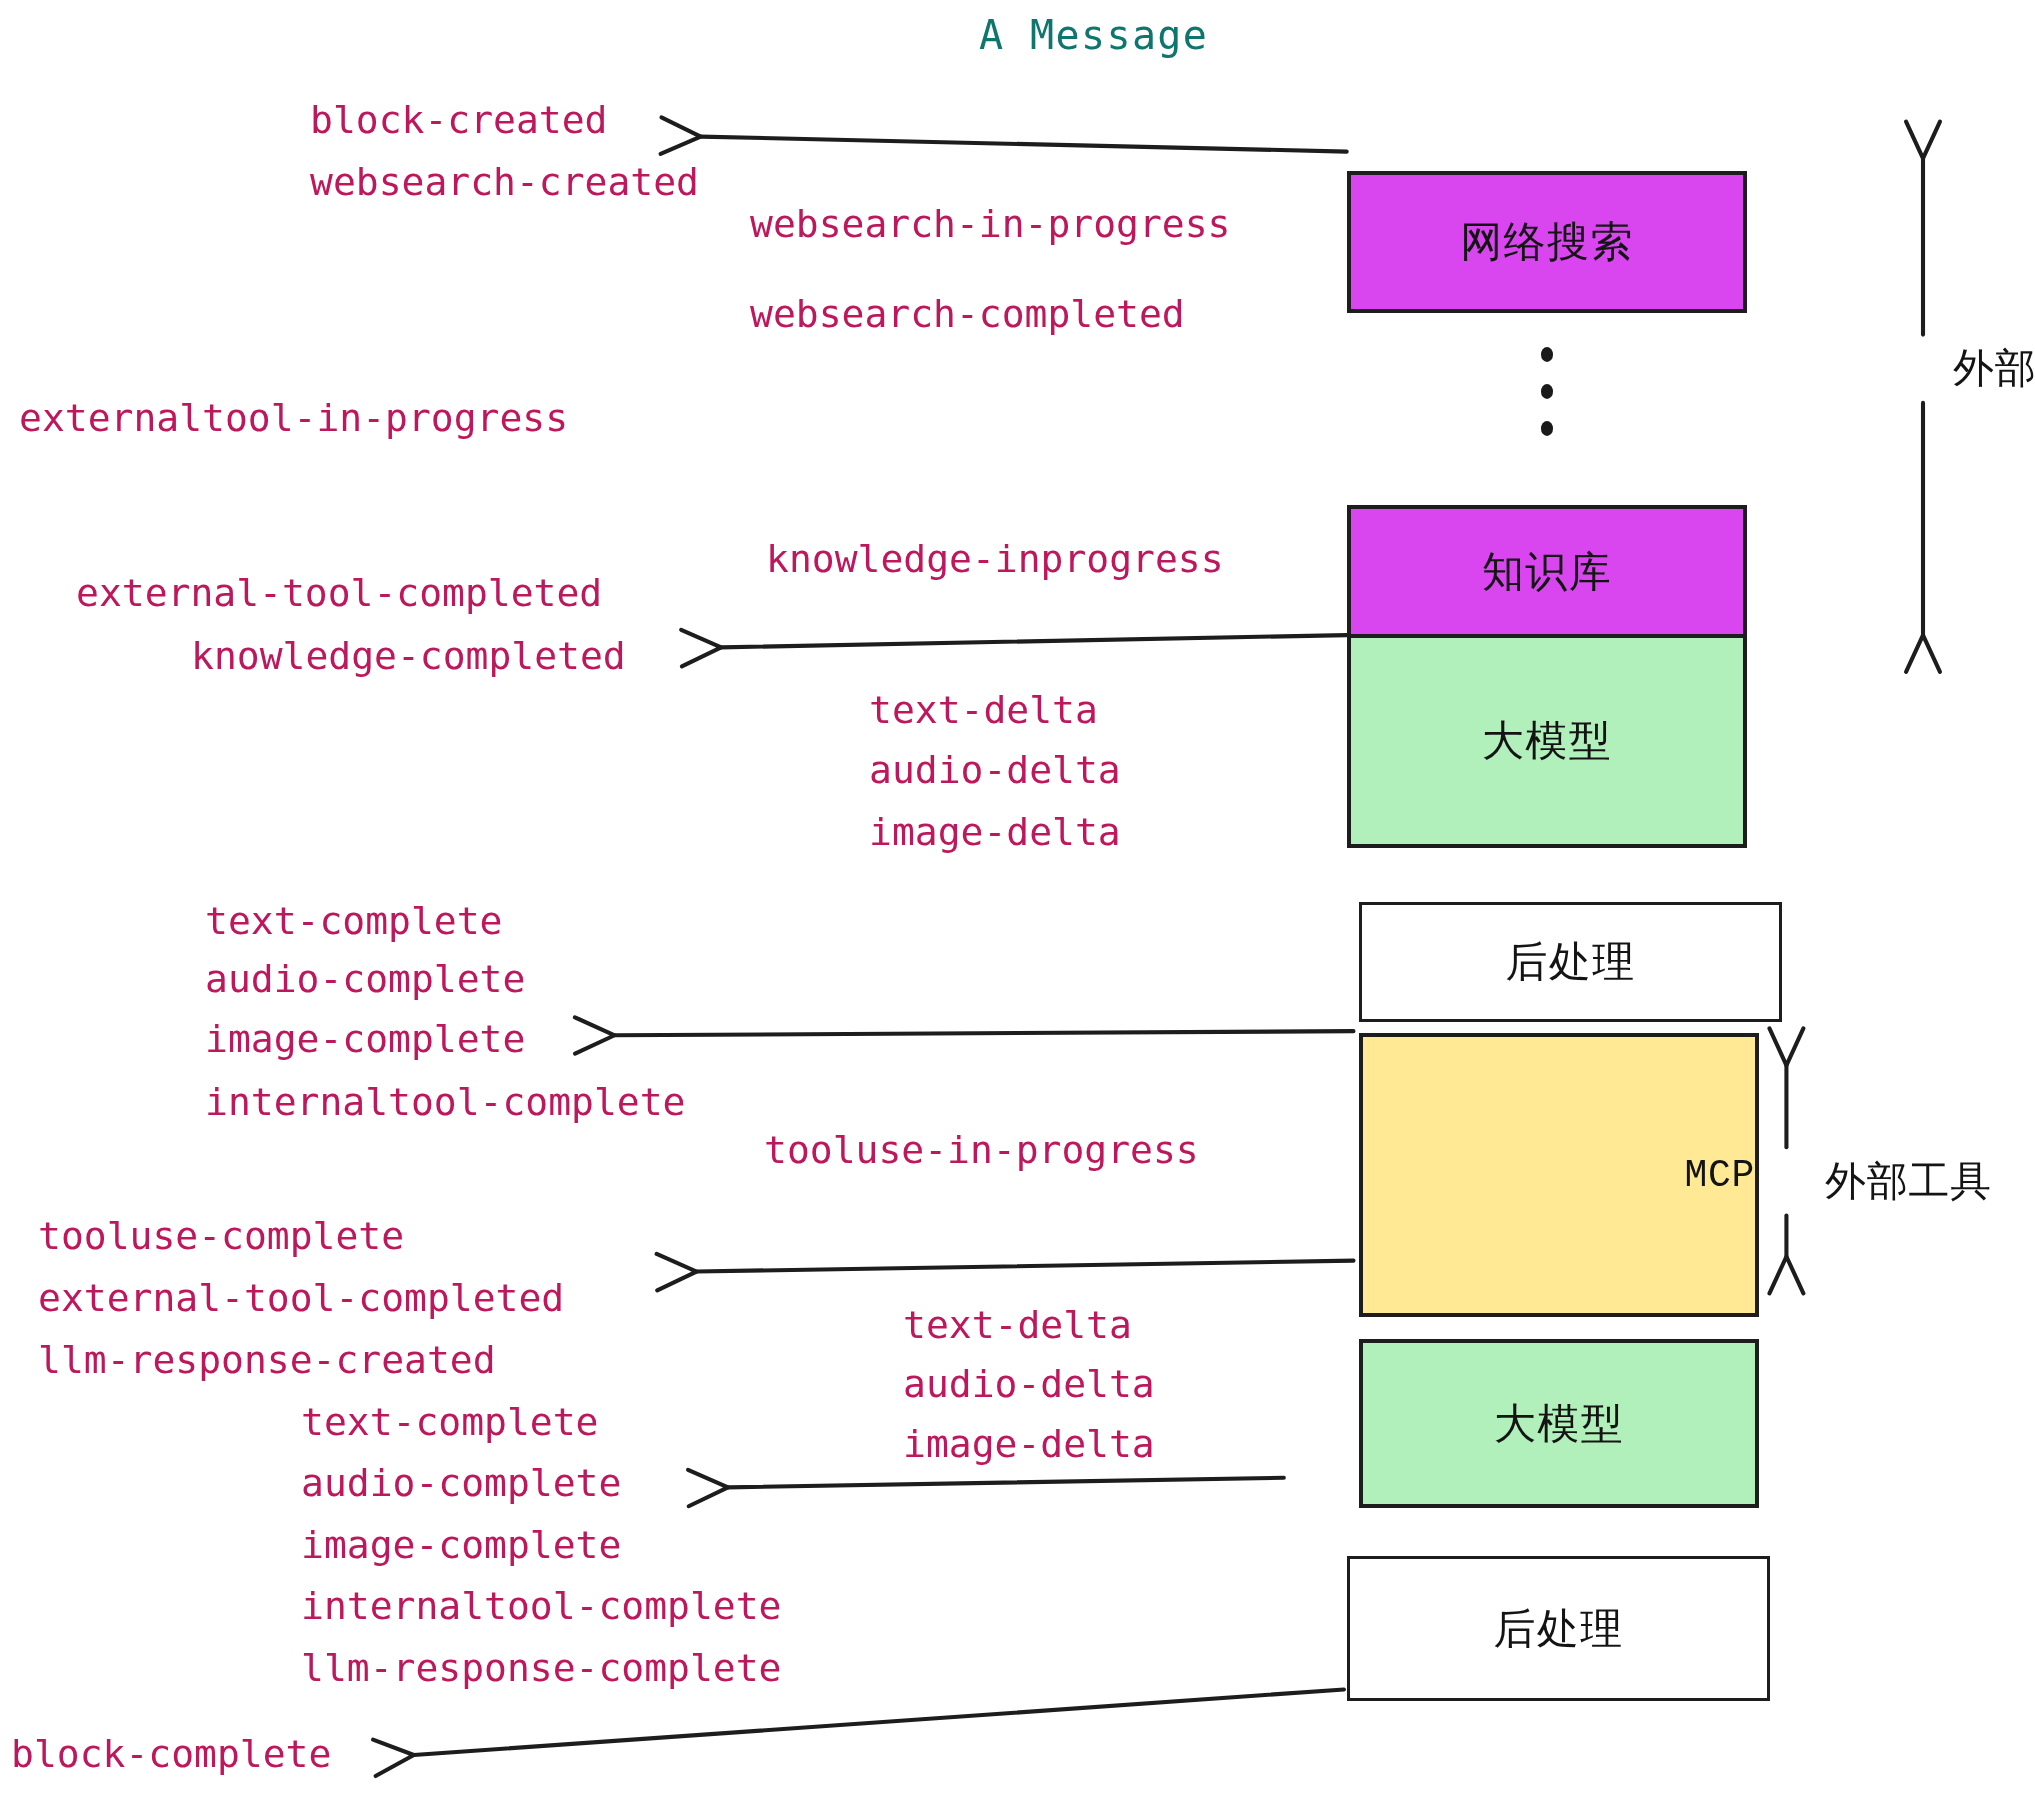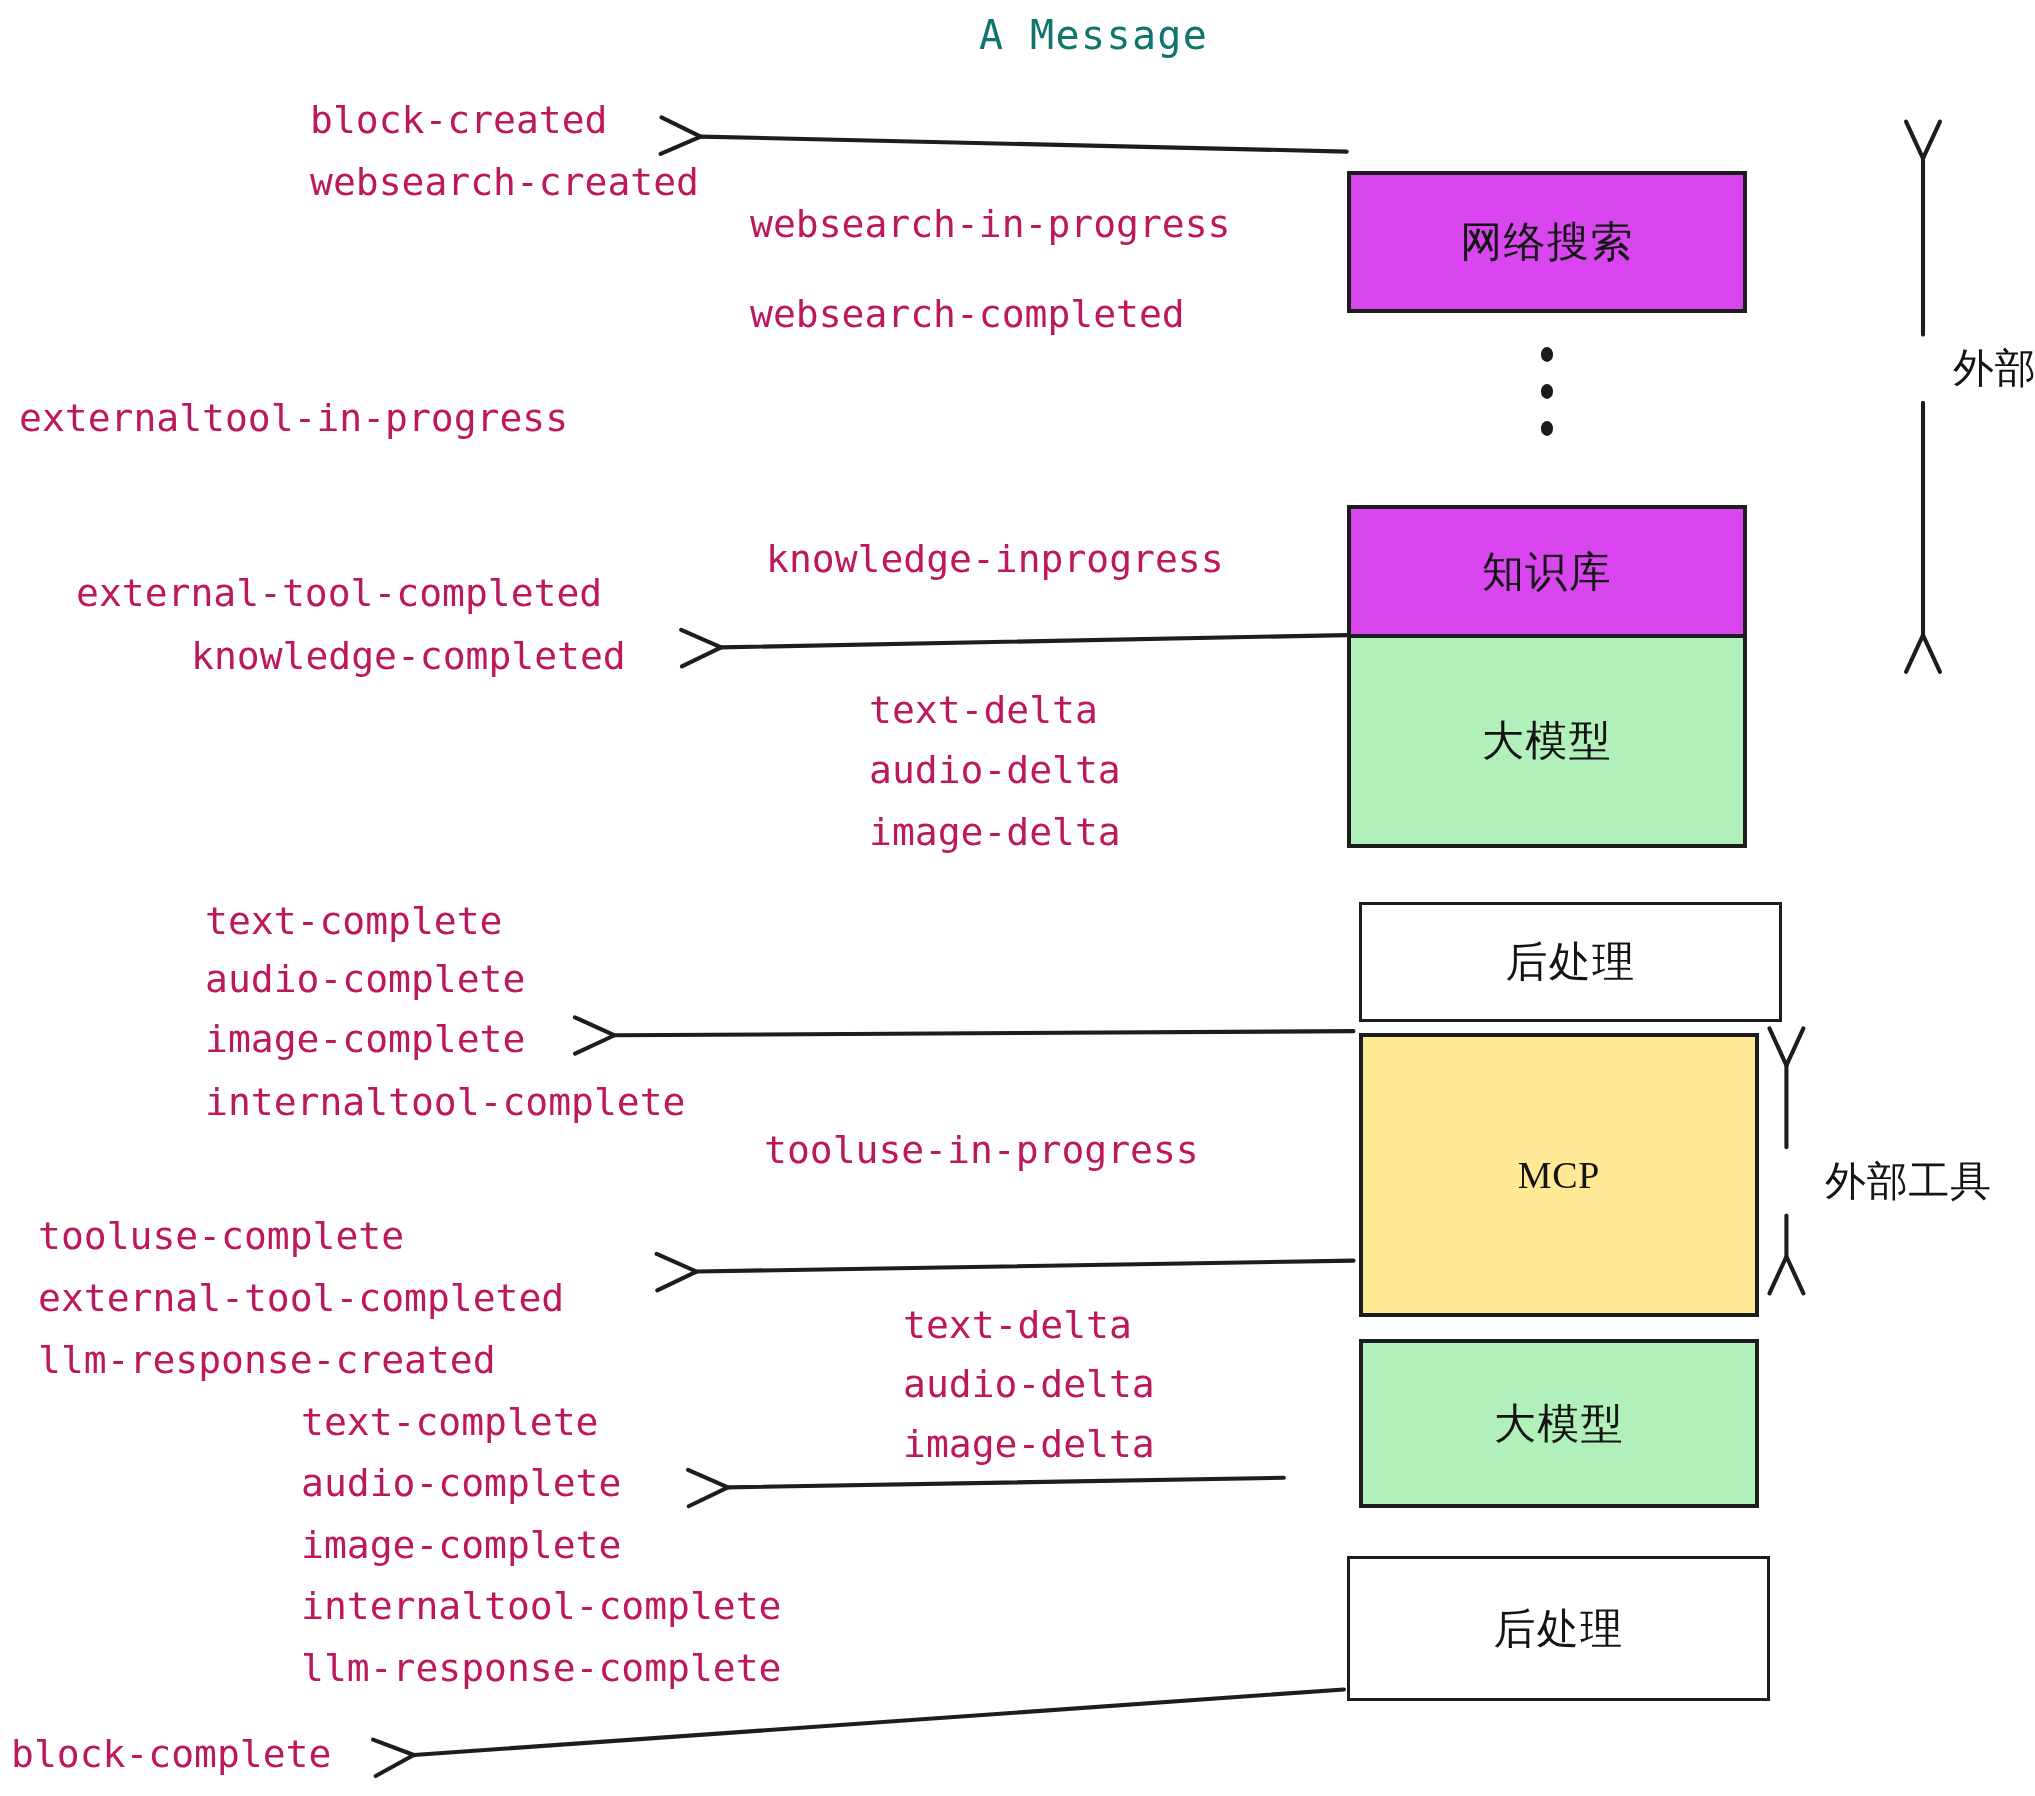--- a/index.html
+++ b/index.html
@@ -49,23 +49,24 @@
     font-family: "DejaVu Sans", "Liberation Sans", sans-serif;
     font-size: 42px;
     color: #141414;
     letter-spacing: 1.4px;
   }
   .box.pink  { background: #d946ef; }
   .box.green { background: #b2f0bb; }
   .box.amber { background: #ffe995; }
   .box.plain { background: #ffffff; border-width: 3.4px; }
   .box.mcp {
-    font-family: Liberation Serif, serif;
+    font-family: Liberation Mono, monospace;
     font-size: 38px;
     letter-spacing: 0.7px;
+    justify-content: flex-end;
   }
 
   
   .side-label {
     position: absolute;
     font-family: "DejaVu Sans", "Liberation Sans", sans-serif;
     font-size: 41px;
     color: #141414;
     white-space: pre;
     letter-spacing: 0.7px;

